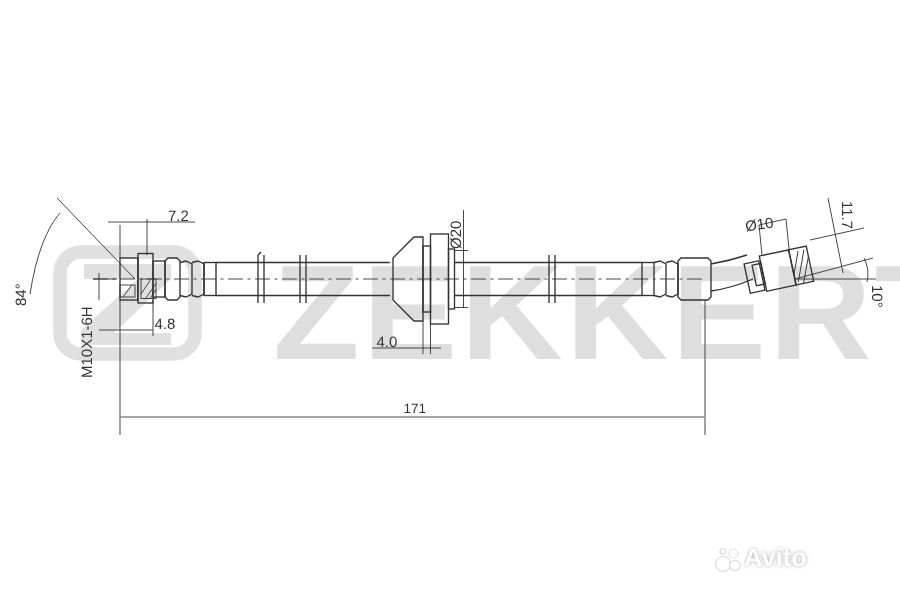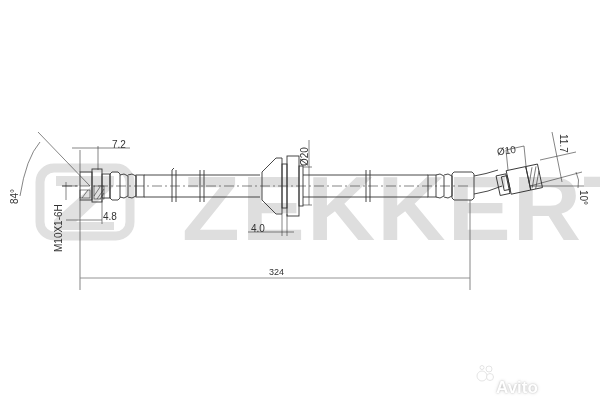--- a/index.html
+++ b/index.html
@@ -3,21 +3,21 @@
   <meta charset="utf-8">
   <style>
     html, body { margin: 0; padding: 0; background: #ffffff; }
     body { width: 600px; height: 400px; position: relative; overflow: hidden; font-family: "Liberation Sans", sans-serif; }
     .stage { position: absolute; left: 0; top: 0; width: 600px; height: 400px; }
     svg { position: absolute; left: 0; top: 0; }
     .lbl { position: absolute; font-size: 10px; color: #333; font-family: "Liberation Sans", sans-serif; line-height: 1; white-space: nowrap; }
     .rot-90 { transform: rotate(-90deg); transform-origin: left top; }
     .rot90 { transform: rotate(90deg); transform-origin: left top; }
     .wm-logo { position: absolute; font-family: "Liberation Sans", sans-serif; font-weight: bold; color: #dcdcdc; }
-    .avito { position: absolute; left: 496px; top: 362px; font-size: 17px; color: #ffffff; font-weight: bold; text-shadow: 0 0 2px rgba(0,0,0,0.25), 0 0 4px rgba(0,0,0,0.12); margin-top: 16px; }
+    .avito { position: absolute; left: 496px; top: 362px; font-size: 17px; color: #ffffff; font-weight: bold; text-shadow: 0 0 2px rgba(0,0,0,0.25), 0 0 4px rgba(0,0,0,0.12); }
     .avito-dots { position: absolute; left: 474px; top: 364px; width: 20px; height: 18px; }
   </style>
 </head>
 <body>
 
 <div class="stage">
 
   <svg width="600" height="400">
 
     <g fill="none" stroke="#e0e0e0" stroke-width="9">
@@ -134,21 +134,21 @@
 
   <div class="lbl" style="left:112px; top:140px;">7.2</div>
   <div class="lbl" style="left:103px; top:212px;">4.8</div>
   <div class="lbl rot-90" style="left:54px; top:252px;">M10X1-6H</div>
   <div class="lbl rot-90" style="left:10px; top:204px;">84°</div>
   <div class="lbl" style="left:251px; top:224px;">4.0</div>
   <div class="lbl rot-90" style="left:300px; top:166px;">Ø20</div>
   <div class="lbl" style="left:497px; top:146px; transform:rotate(-8deg);">Ø10</div>
   <div class="lbl rot90" style="left:568px; top:134px;">11.7</div>
   <div class="lbl rot90" style="left:588px; top:190px;">10°</div>
-  <div class="lbl" style="left:269px; top:268px; font-size:9px;">324</div>
+  <div class="lbl" style="left:269px; top:268px; font-size:9px;">171</div>
 
   <svg class="avito-dots" width="20" height="18" style="left:476px; top:364px;">
     <circle cx="6" cy="12" r="5" fill="#fff" stroke="#ddd" stroke-width="0.8"></circle>
     <circle cx="14" cy="13" r="3.5" fill="#fff" stroke="#ddd" stroke-width="0.8"></circle>
     <circle cx="13" cy="5" r="3" fill="#fff" stroke="#ddd" stroke-width="0.8"></circle>
     <circle cx="6" cy="3.5" r="2" fill="#fff" stroke="#ddd" stroke-width="0.8"></circle>
   </svg>
   <div class="avito">Avito</div>
 </div>
 

